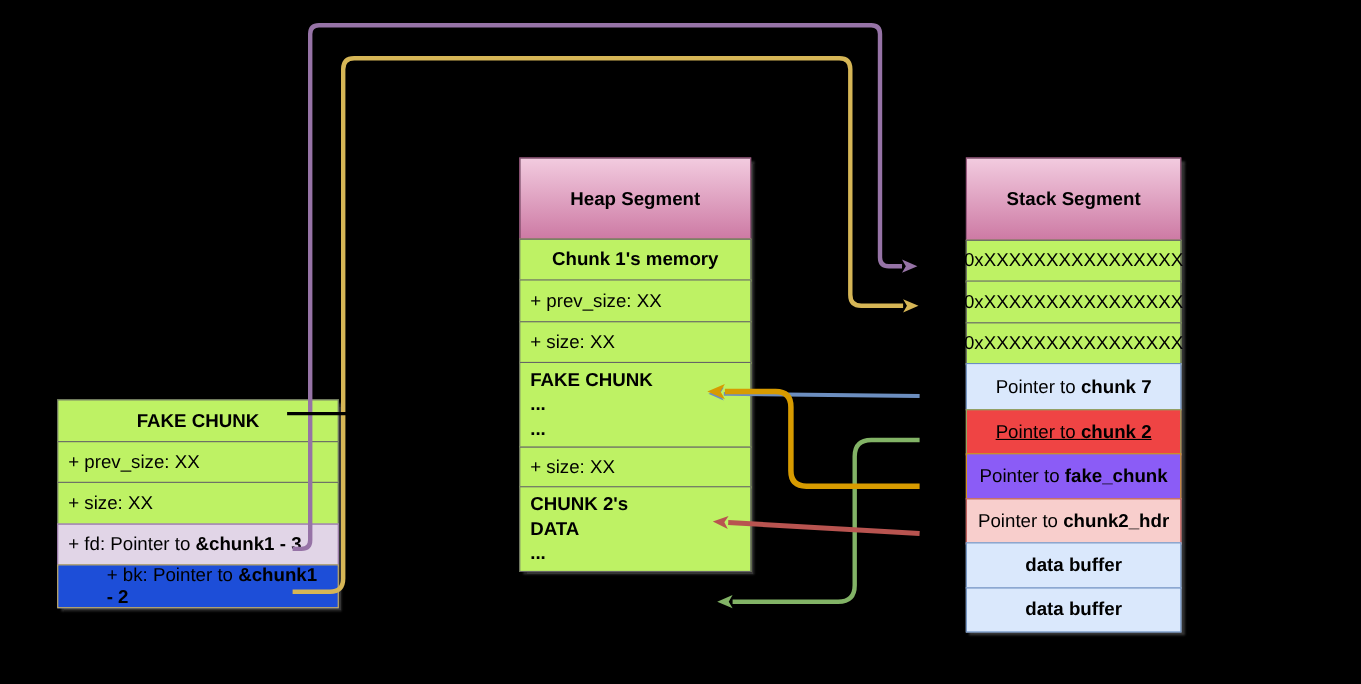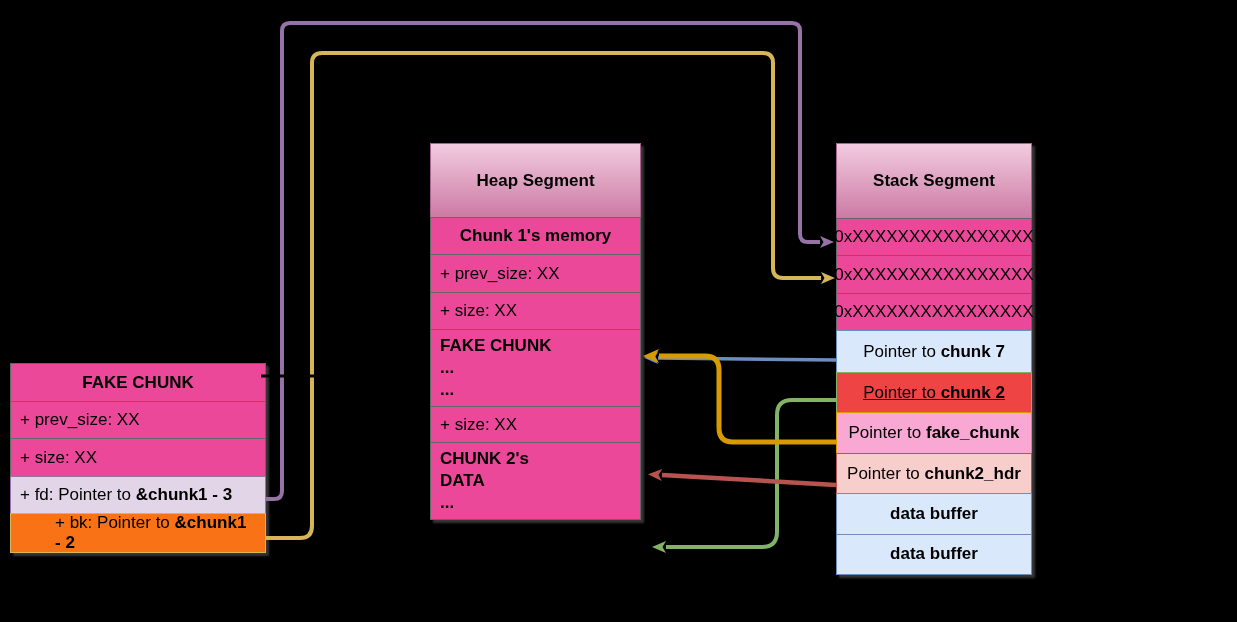--- a/index.html
+++ b/index.html
@@ -1,46 +1,46 @@
 <!DOCTYPE html>
 <html><head>
 <meta charset="utf-8">
 <title>Diagram</title>
 <style>
   html,body { margin:0; padding:0; background:#000; }
   .canvas {
     position:relative; width:1237px; height:622px; background:#000;
     font-family:"Liberation Sans", sans-serif; overflow:hidden; color:#000;
   }
-  .box { position:absolute; box-shadow:3px 3px 2px rgba(140,140,140,0.38); }
+  .box { position:absolute; box-shadow:3px 3px 2px rgba(140,140,140,0.38);margin-left:42px; }
   .row {
     position:relative; box-sizing:border-box; margin-top:-1.5px;
-    border:1.5px solid #666666; background:#ec4899;
+    border:1.5px solid #666666; background:#bef264;
     display:flex; align-items:center; padding:0 9px;
     font-size:17px; line-height:20px; z-index:1;
   }
   .row:first-child { margin-top:0; }
   .row.colored { z-index:2; }
   .center { justify-content:center; padding:0 6px; }
   .bold { font-weight:bold; }
   .multi { flex-direction:column; align-items:flex-start; justify-content:center; font-weight:bold; line-height:22px; }
   .multi div { white-space:nowrap; }
   .hdr {
     position:relative; box-sizing:border-box; z-index:1;
     border:1.5px solid #a8638c;
     background:linear-gradient(#f2cbdf, #cd7aa4);
     display:flex; align-items:center; justify-content:center;
     font-weight:bold; font-size:17px;
   }
   
   .c-purple { background:#e1d5e7; border-color:#9673a6;text-align:right; }
-  .c-yellow { background:#f97316; border-color:#d6b656;padding-left:44px; }
+  .c-yellow { background:#1d4ed8; border-color:#d6b656;padding-left:44px; }
   .c-blue   { background:#dae8fc; border-color:#6c8ebf; }
   .c-green  { background:#ef4444; border-color:#82b366;text-decoration:underline; }
-  .c-orange { background:#f9a8d4; border-color:#d79b00; }
+  .c-orange { background:#8b5cf6; border-color:#d79b00; }
   .c-red    { background:#f8cecc; border-color:#b85450; }
   
   .h38{height:38px}.h39{height:39px}.h40{height:40px}.h41{height:41px}
   .h42{height:42px}.h43{height:43px}.h75{height:75px}.h76{height:76px}.h78{height:78px}
   
   .fake-box  { left:10px;  top:363px; width:256px; }
   .heap-box  { left:430px; top:143px; width:211px; }
   .stack-box { left:836px; top:143px; width:196px; }
   .overlay { position:absolute; left:0; top:0; z-index:3; pointer-events:none; }
 </style>

